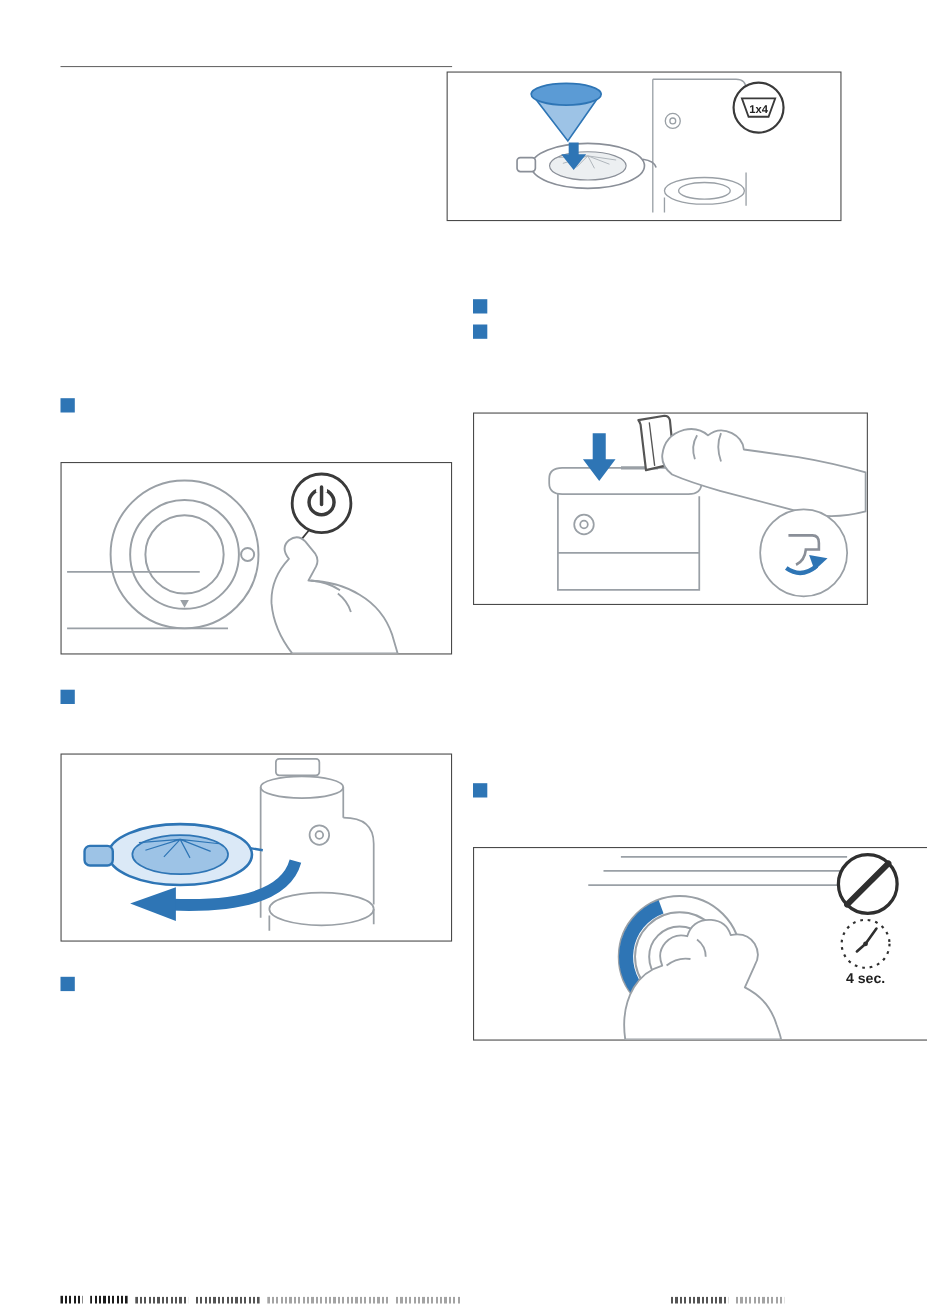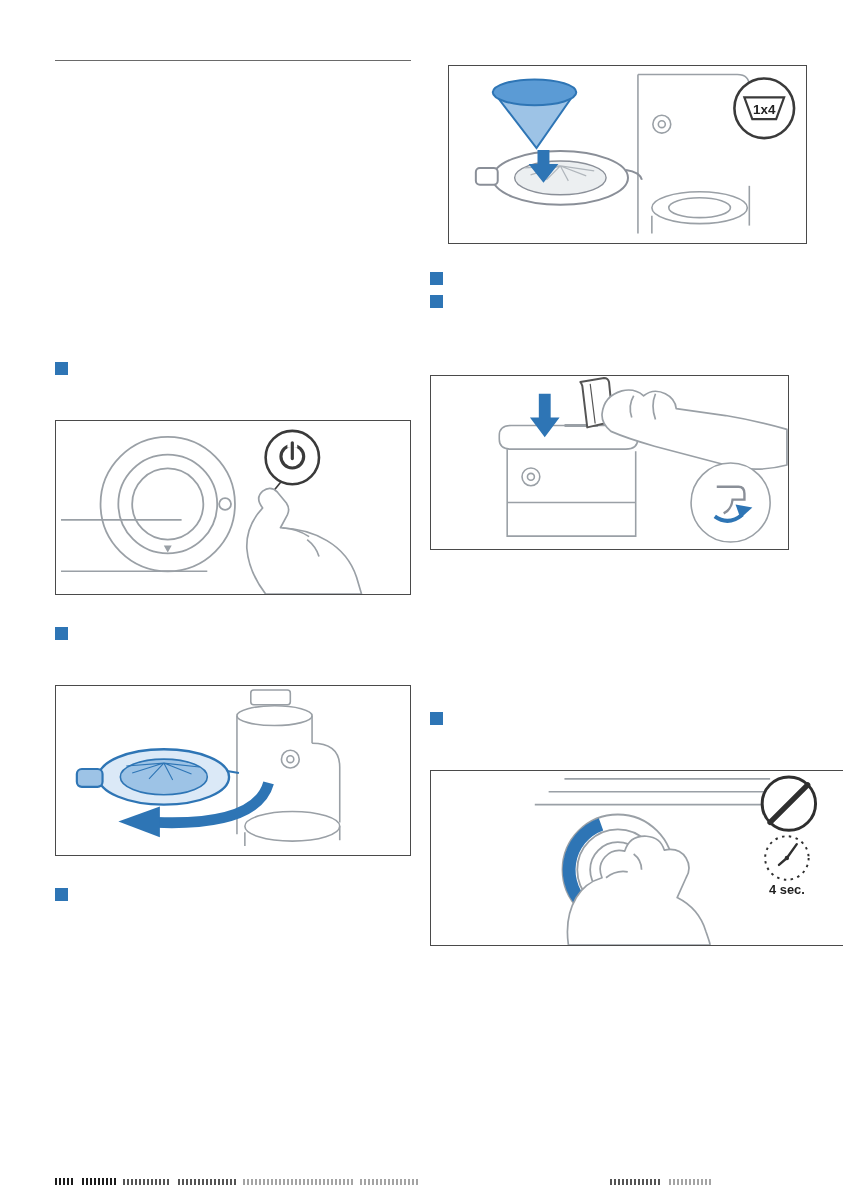--- a/index.html
+++ b/index.html
@@ -27,21 +27,21 @@
   .mark.dark { opacity:1; height:7px; }
   .mark.light { opacity:.4; }
 </style>
 </head>
 <body>
 
 <div class="page">
 
   <div class="divider" style="left:55px; top:60px; width:356px;"></div>
 
-  <figure class="illus" style="left:448px; top:65px; width:359px; height:179px;">
+  <figure class="illus" style="left:406px; top:65px; width:359px; height:136px;">
     <svg viewBox="0 0 359 177">
       <g fill="none" stroke="#9aa0a6" stroke-width="1.6">
         <path d="M190 8 v160"></path>
         <path d="M190 8 h100 q12 0 12 12 v48"></path>
         <path d="M302 120 v40"></path>
         <circle cx="214" cy="58" r="9"></circle>
         <circle cx="214" cy="58" r="3.5"></circle>
         <ellipse cx="252" cy="142" rx="48" ry="16"></ellipse>
         <ellipse cx="252" cy="142" rx="31" ry="10"></ellipse>
         <path d="M204 150 v18"></path>

